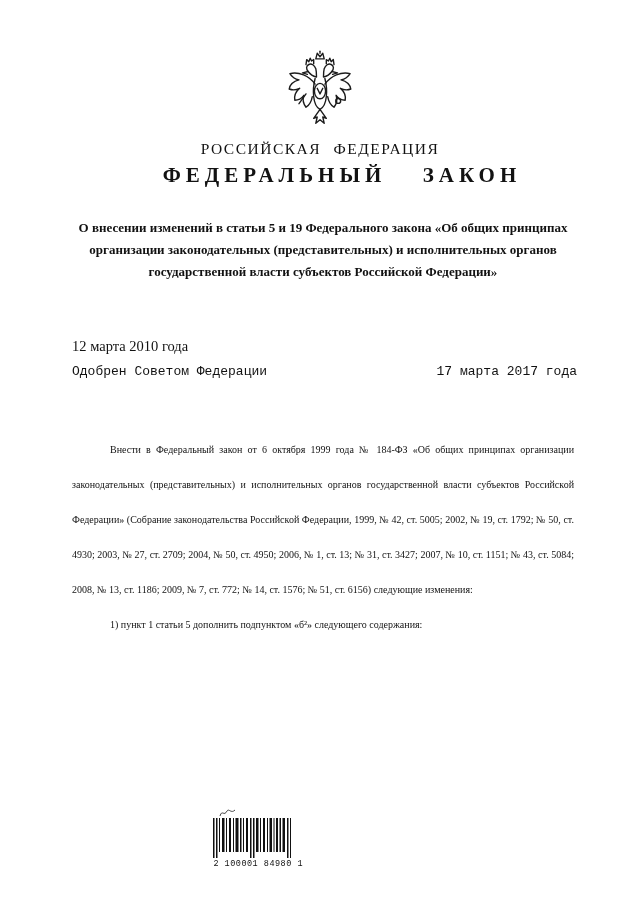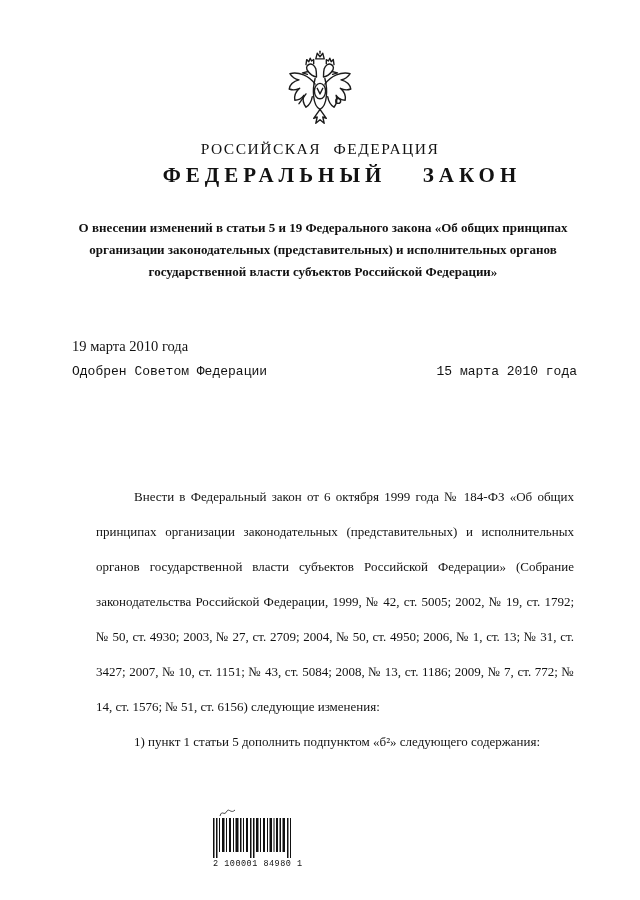--- a/index.html
+++ b/index.html
@@ -37,35 +37,35 @@
   }
   .adoption {
     position:absolute; top:338px; left:72px; right:63px;
   }
   .adoption .row {
     display:flex; justify-content:space-between; align-items:baseline;
   }
   .row-serif { font-size:14.5px; margin-bottom:9px; }
   .row-mono  { font-family:"Liberation Mono", monospace; font-size:13px; }
   .bodytext {
-    position:absolute; top:479px; left:72px; right:66px;
-    font-size:13px; line-height:35px;
+    position:absolute; top:432px; left:72px; right:66px;
+    font-size:10px; line-height:35px;
     text-align:justify;
-    margin-left:24px;
   }
   .bodytext p { text-indent:38px; }
   .barcode {
     position:absolute; top:808px; left:213px; width:90px;
   }
   .pen-mark { display:block; margin-left:6px; margin-bottom:1px; }
   .bars { display:block; }
   .digits {
     font-family:"Liberation Mono", monospace;
     font-size:8.5px; letter-spacing:0.5px; margin-top:1px;
     white-space:nowrap;
+    text-align:right;
   }
 </style>
 </head>
 <body>
 
 <div class="page">
 
   <div class="emblem">
     <svg viewBox="0 0 100 110" width="70" height="78" xmlns="http://www.w3.org/2000/svg">
       <g fill="none" stroke="#1c1c1c" stroke-width="2" stroke-linecap="round" stroke-linejoin="round">
@@ -90,25 +90,25 @@
   </div>
 
   <div class="country">РОССИЙСКАЯ ФЕДЕРАЦИЯ</div>
 
   <div class="doctype">ФЕДЕРАЛЬНЫЙ ЗАКОН</div>
 
   <div class="law-title">О внесении изменений в статьи 5 и 19 Федерального закона «Об общих принципах организации законодательных (представительных) и исполнительных органов государственной власти субъектов Российской Федерации»</div>
 
   <div class="adoption">
     <div class="row row-serif">
-      <span>19 марта 2010 года</span>
+      <span>12 марта 2010 года</span>
     </div>
     <div class="row row-mono">
       <span>Одобрен Советом Федерации</span>
-      <span>15 марта 2010 года</span>
+      <span>17 марта 2017 года</span>
     </div>
   </div>
 
   <div class="bodytext">
     <p>Внести в Федеральный закон от 6 октября 1999 года № 184-ФЗ «Об общих принципах организации законодательных (представительных) и исполнительных органов государственной власти субъектов Российской Федерации» (Собрание законодательства Российской Федерации, 1999, № 42, ст. 5005; 2002, № 19, ст. 1792; № 50, ст. 4930; 2003, № 27, ст. 2709; 2004, № 50, ст. 4950; 2006, № 1, ст. 13; № 31, ст. 3427; 2007, № 10, ст. 1151; № 43, ст. 5084; 2008, № 13, ст. 1186; 2009, № 7, ст. 772; № 14, ст. 1576; № 51, ст. 6156) следующие изменения:</p>
     <p>1) пункт 1 статьи 5 дополнить подпунктом «б²» следующего содержания:</p>
   </div>
 
   <div class="barcode">
     <svg class="pen-mark" width="18" height="9" viewBox="0 0 18 9" xmlns="http://www.w3.org/2000/svg">

